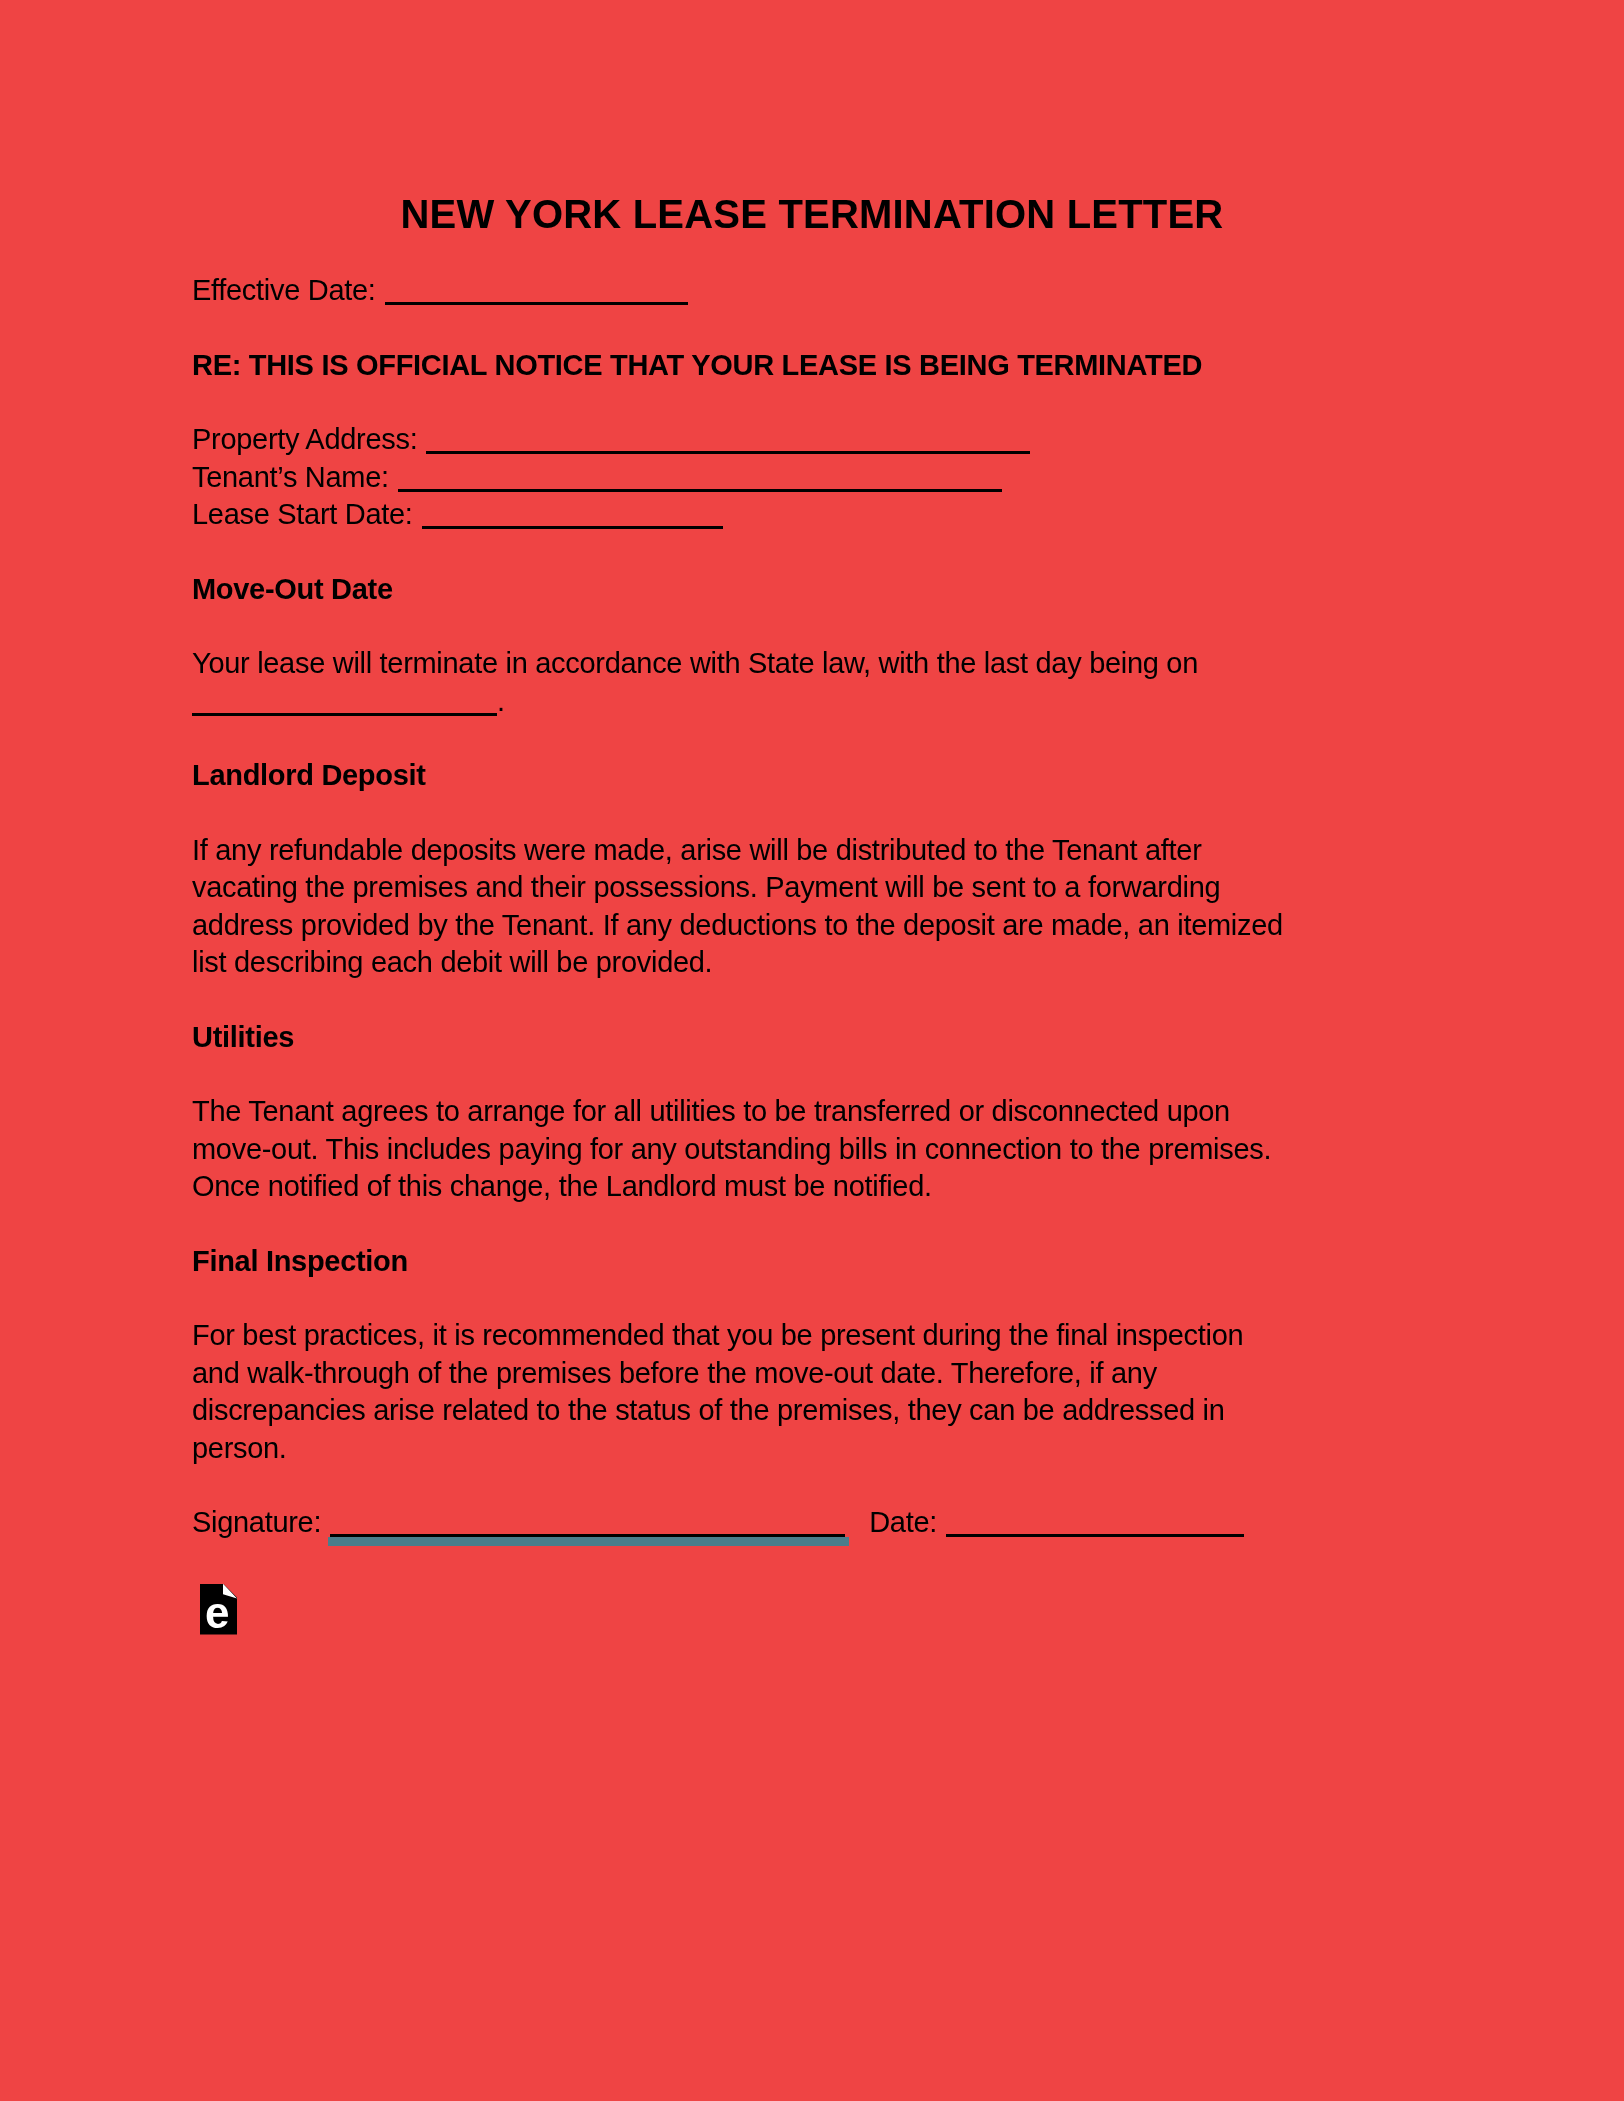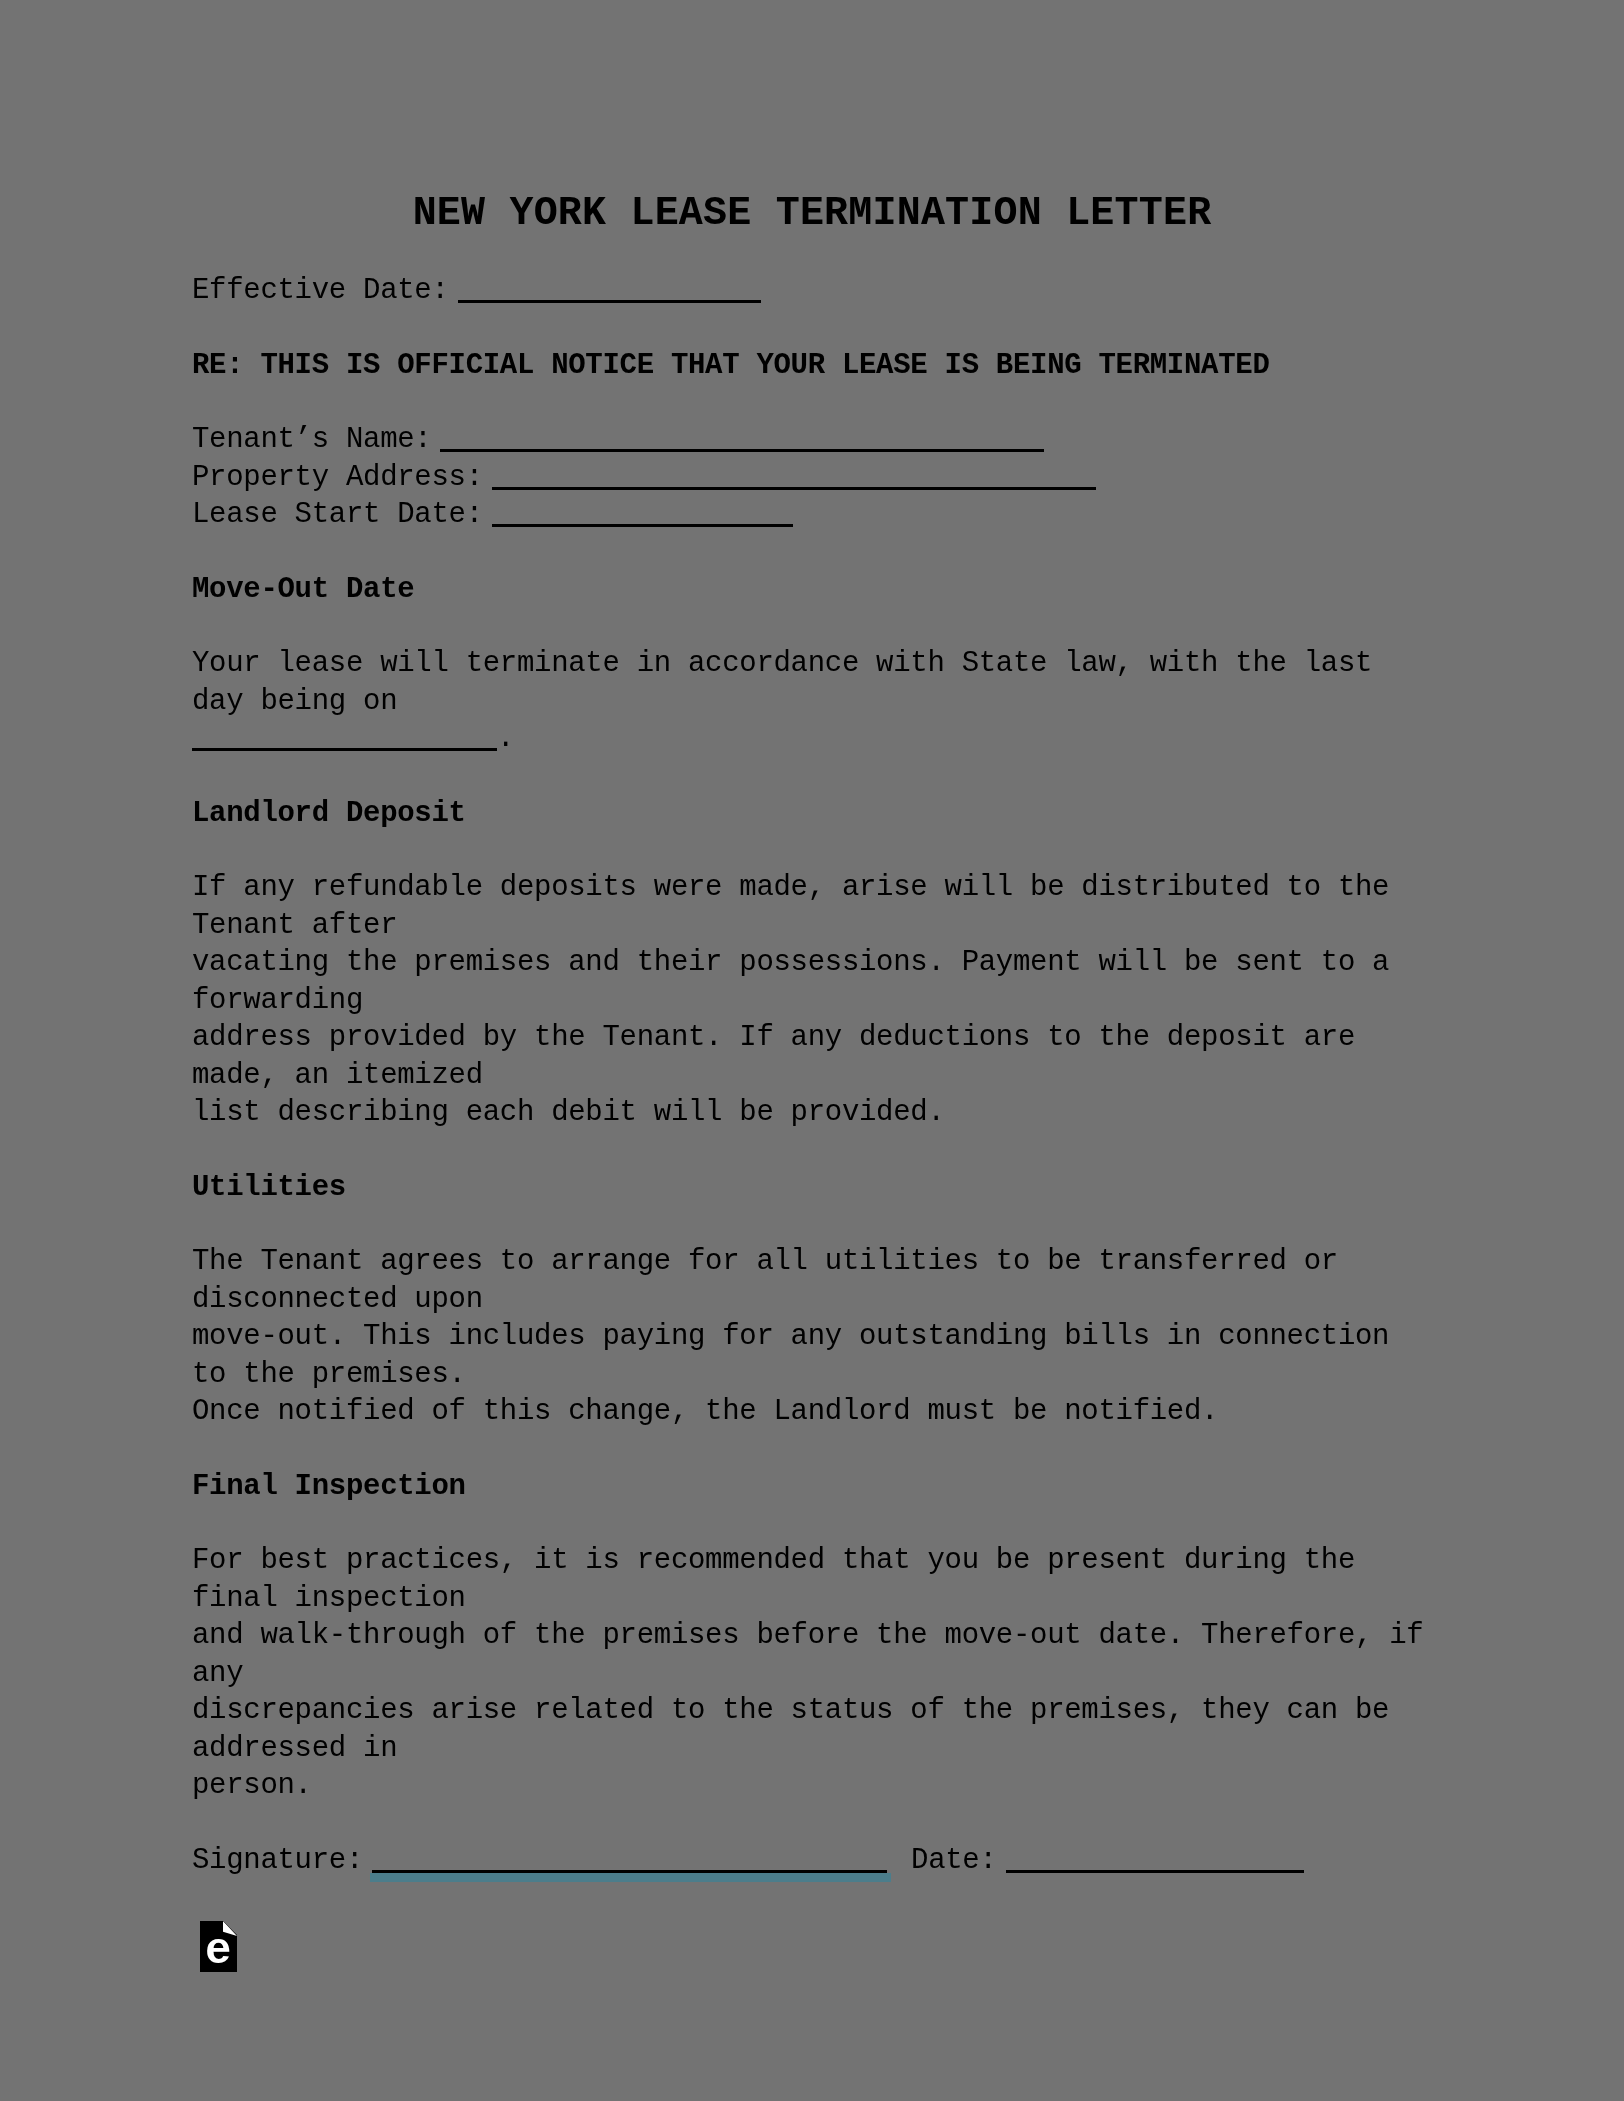--- a/index.html
+++ b/index.html
@@ -1,21 +1,21 @@
 <!DOCTYPE html>
 <html style="--teal: #4b7d8b;"><head>
 <meta charset="utf-8">
 <style>
   html, body { margin: 0; padding: 0; background: #ffffff; }
   .page {
     position: relative;
     width: 1624px;
     height: 2101px;
-    background: #737373;
-    font-family: Liberation Mono, monospace;
+    background: #ef4444;
+    font-family: Liberation Sans, sans-serif;
     color: #000000;
     overflow: hidden;
     box-sizing: border-box;
   }
   .content {
     padding: 0 192px;
   }
   .title {
     margin: 0;
     padding-top: 193px;
@@ -105,24 +105,24 @@
   <div class="content doc">
 
     <div class="blk first">
       <span>Effective Date:</span><span class="blank w-eff"></span>
     </div>
 
     <p class="blk bold">RE: THIS IS OFFICIAL NOTICE THAT YOUR LEASE IS BEING TERMINATED</p>
 
     <div class="blk">
       <div>
-        <span>Tenant’s Name:</span><span class="blank w-name"></span>
+        <span>Property Address:</span><span class="blank w-addr"></span>
       </div>
       <div>
-        <span>Property Address:</span><span class="blank w-addr"></span>
+        <span>Tenant’s Name:</span><span class="blank w-name"></span>
       </div>
       <div>
         <span>Lease Start Date:</span><span class="blank w-lease"></span>
       </div>
     </div>
 
     <h2 class="blk heading">Move-Out Date</h2>
 
     <p class="blk">
       <span>Your lease will terminate in accordance with State law, with the last day being on</span><br>

